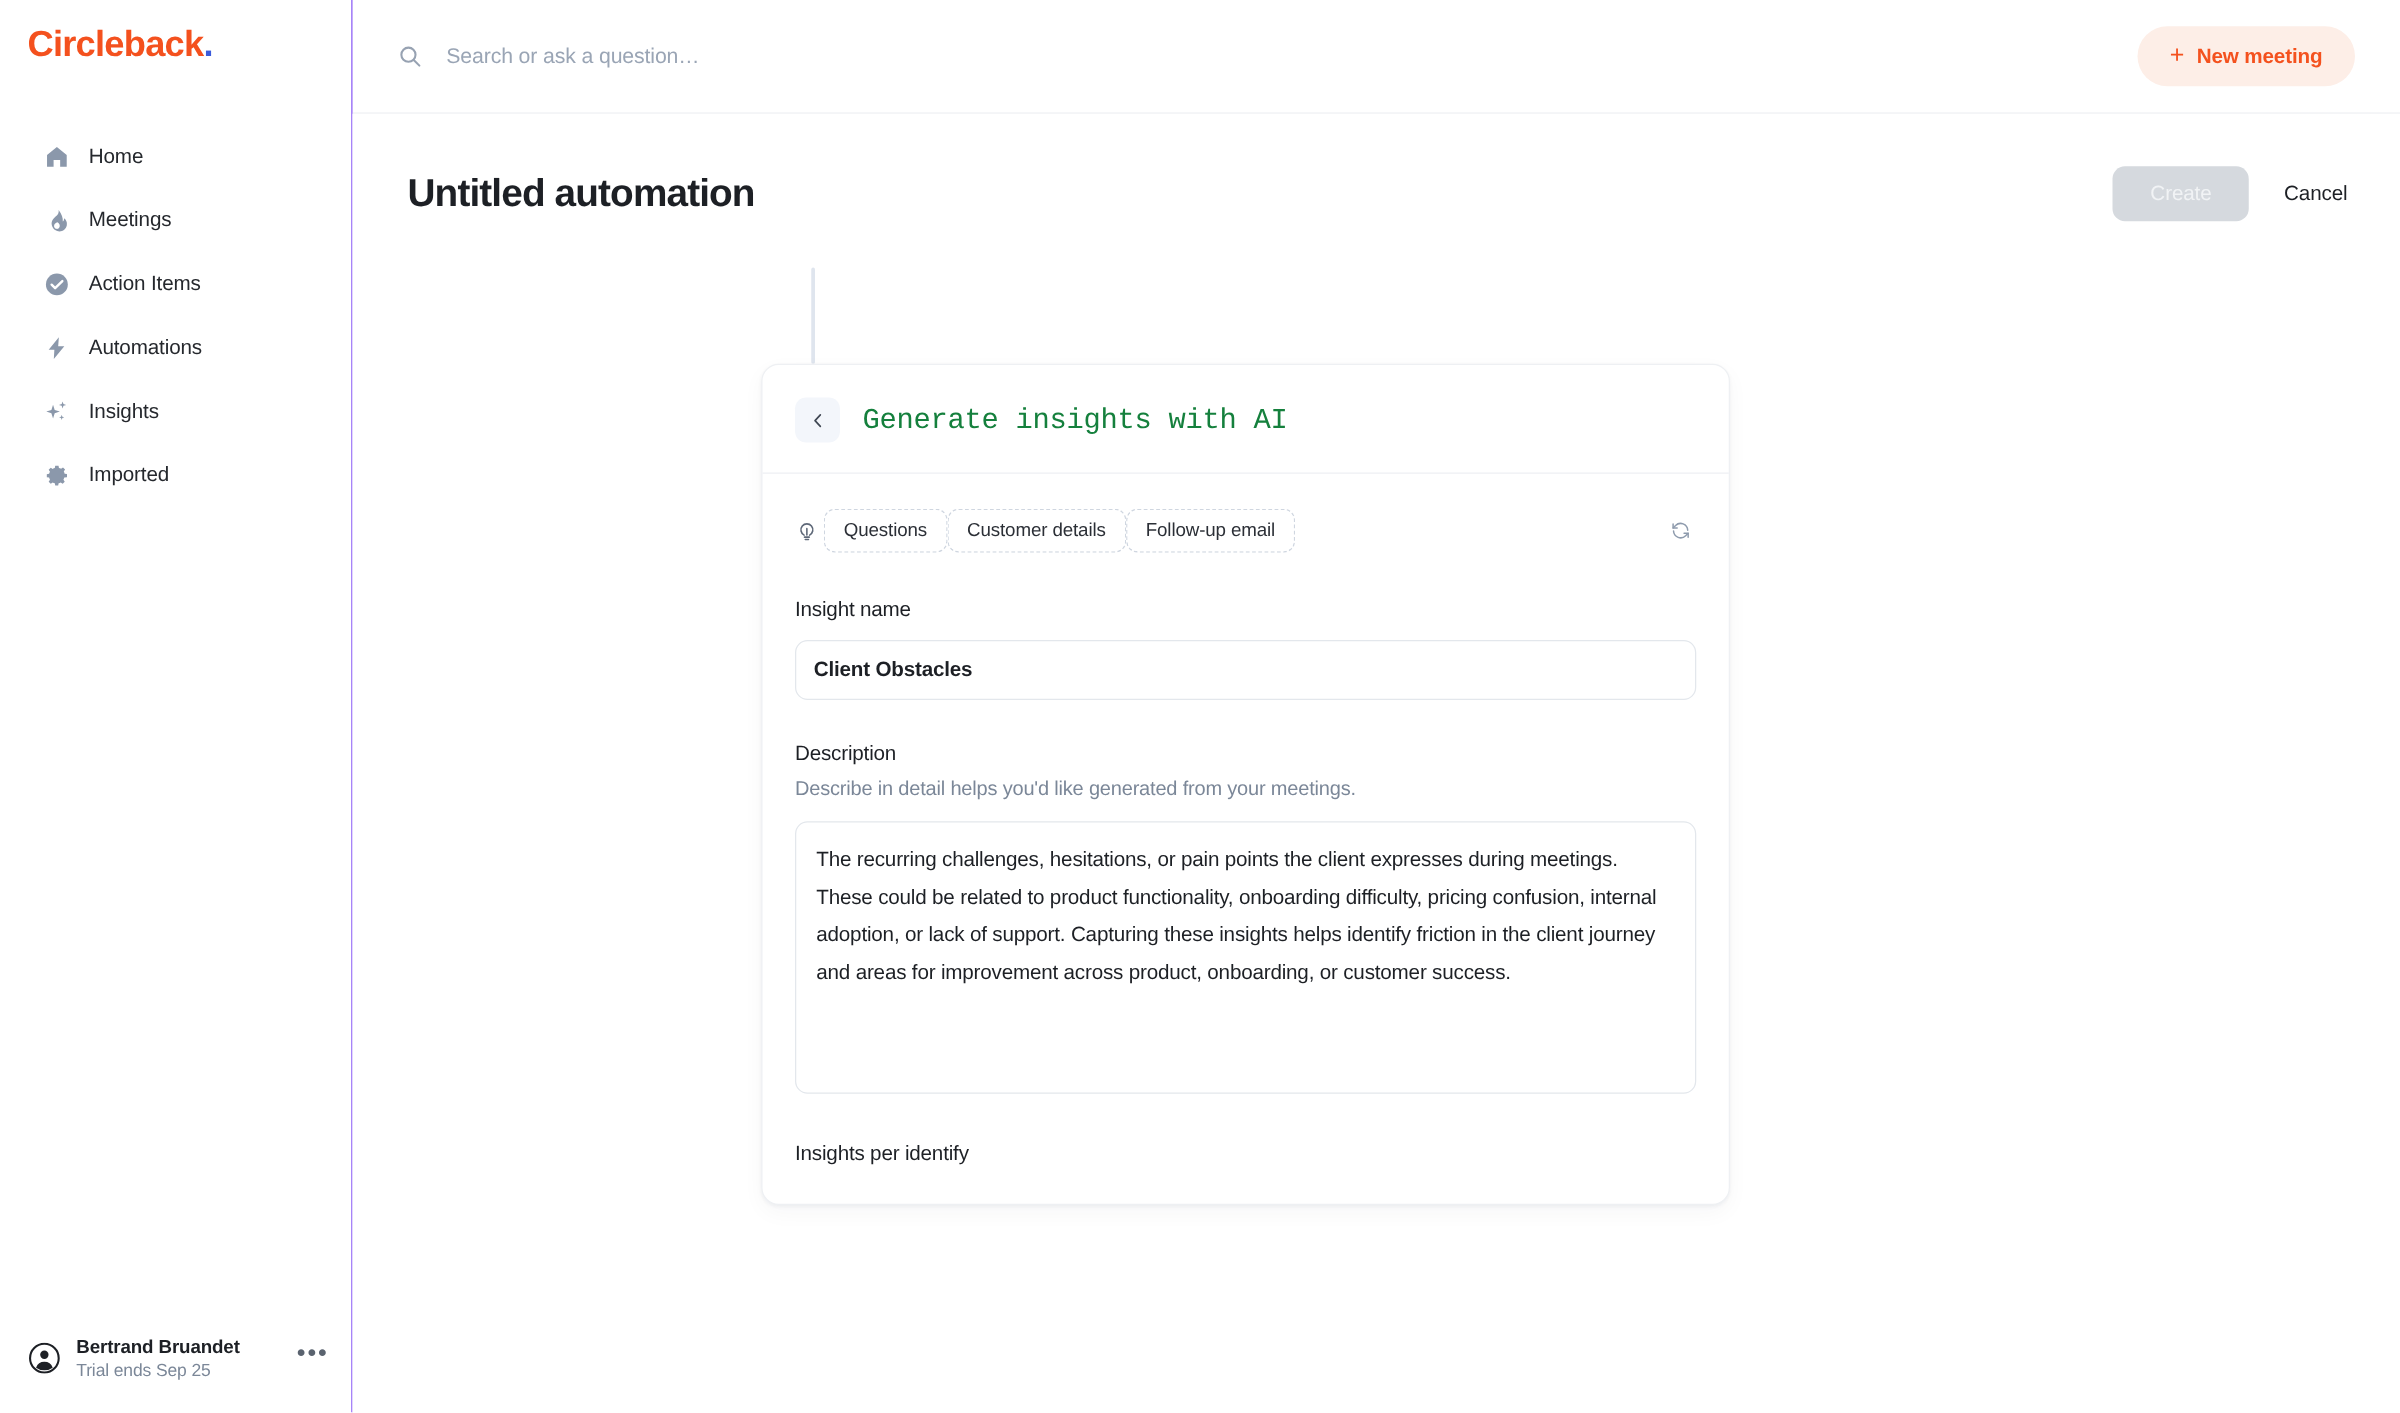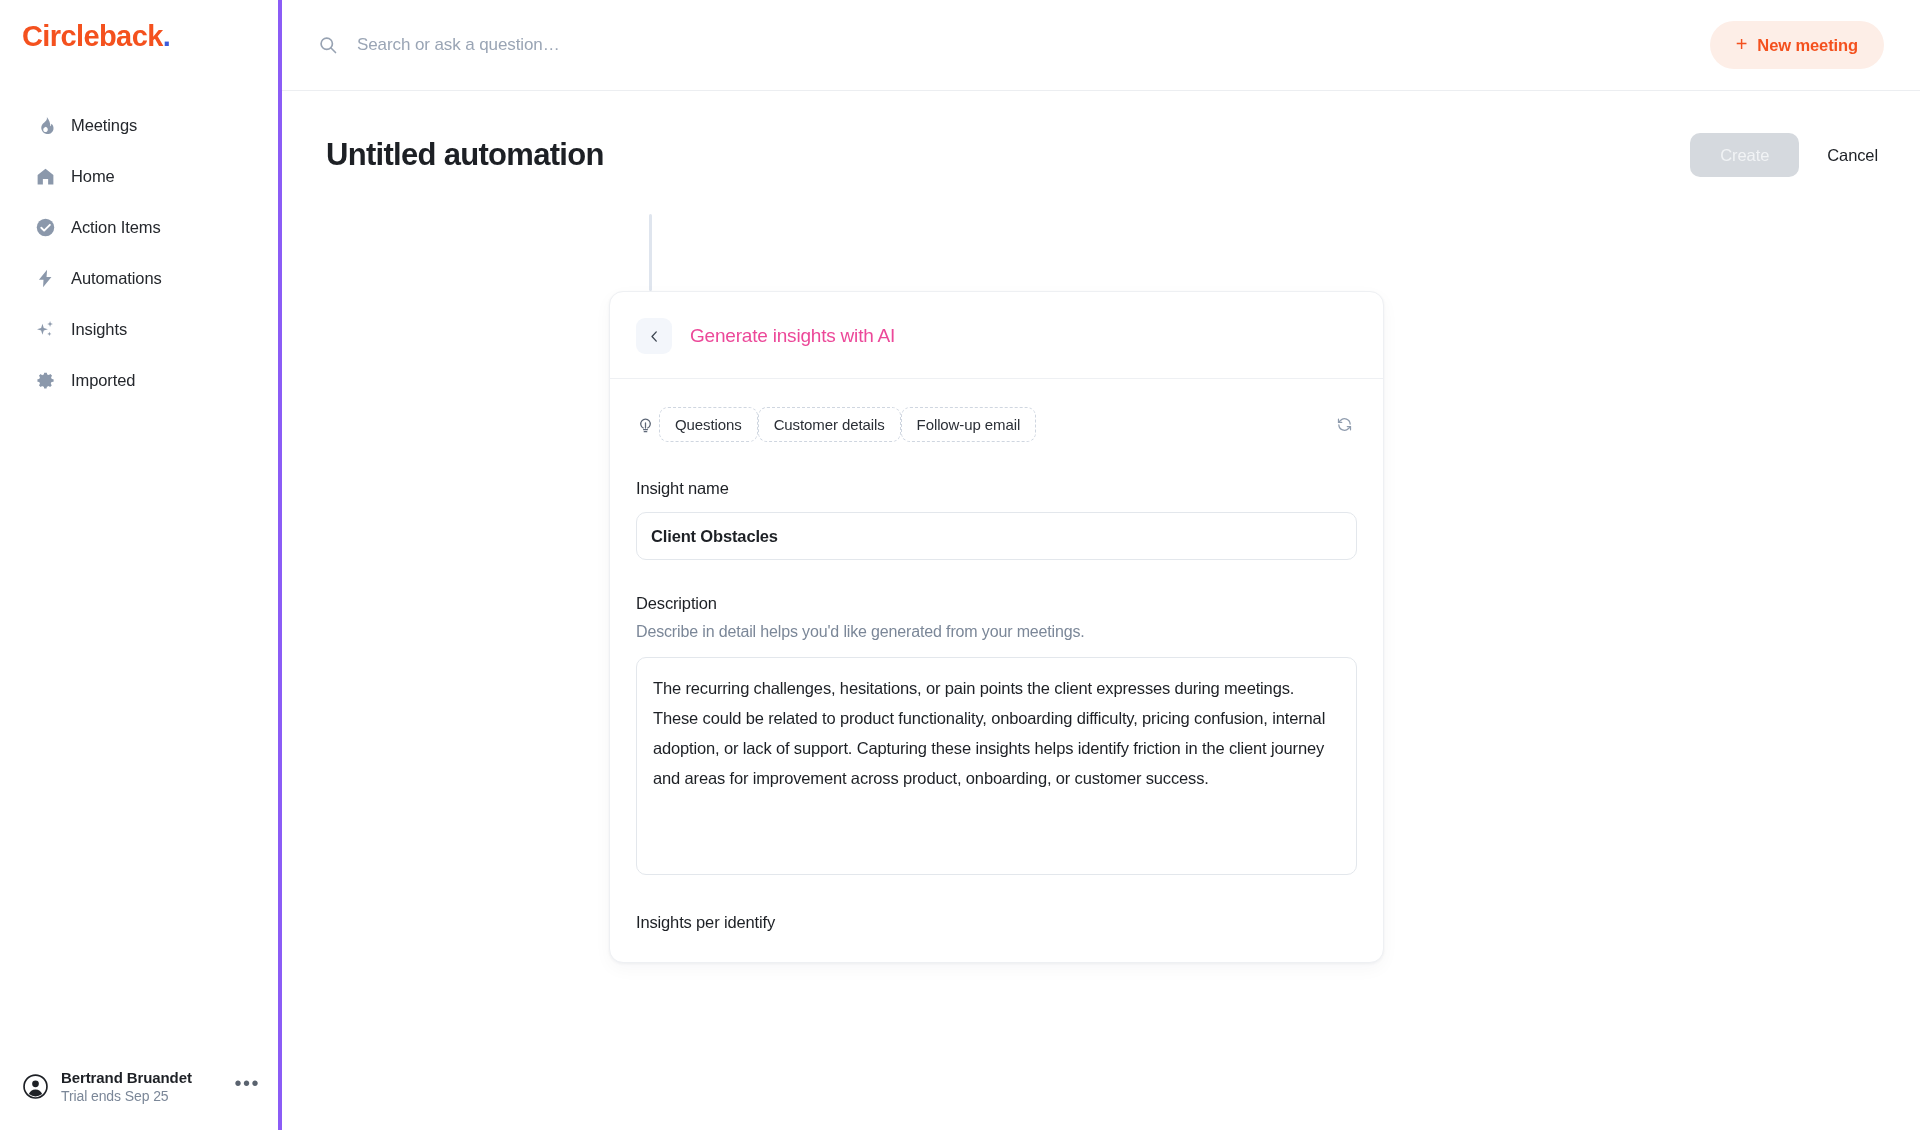--- a/index.html
+++ b/index.html
@@ -17,21 +17,21 @@
     display: flex;
     width: 1920px;
     height: 1130px;
   }
 
   
   .sidebar {
     width: 282px;
     height: 1130px;
     background: #ffffff;
-    border-right: 4px solid #8b5cf6;
+    border-right: 1px solid #8b5cf6;
     display: flex;
     flex-direction: column;
     flex: 0 0 282px;
     position: relative;
   }
 
   .brand {
     padding: 22px 0 0 22px;
     height: 76px;
     display: flex;
@@ -292,23 +292,24 @@
     border-radius: 9px;
     background: #f3f6fb;
     display: flex;
     align-items: center;
     justify-content: center;
     color: #3f4753;
     flex: 0 0 36px;
     cursor: pointer;
   }
   .action-title {
-    font-size: 19px;
-    color: #ec4899;
+    font-size: 23px;
+    color: #15803d;
     letter-spacing: -0.2px;
+    font-family: Liberation Mono, monospace;
   }
 
   .action-body { padding: 28px 26px 0 26px; }
 
   .chips-row {
     display: flex;
     align-items: center;
     margin-bottom: 37px;
   }
   .bulb-icon { color: #5e6878; display: flex; flex: 0 0 auto; margin-right: 4px; }
@@ -398,33 +399,33 @@
     <div class="brand">
       <span class="brand-text">Circleback</span>
         <span class="brand-dot">.</span>
     </div>
 
     <nav class="nav">
 
       <div class="nav-item">
         <span class="nav-icon">
           <svg width="21" height="21" viewBox="0 0 24 24" fill="currentColor">
-              <path d="M13.6 2.2c.4 2.5-.6 4-1.9 5.3-1.4 1.4-3.1 2.6-4 4.6-1.6 3.6.6 8.1 4.6 9.4 3.9 1.3 8.1-1.2 8.8-5.3.5-3-.9-5.3-2.6-6.3.2 1.3-.2 2.5-1.1 3 .3-3.5-1-6.9-3.8-10.7zm-1.1 11.3c1.4.9 2.3 2 2.1 3.6-.2 1.6-1.6 2.7-3.1 2.4-1.5-.3-2.4-1.7-2-3.3.3-1.2 1.4-2.1 3-2.7z"></path>
+              <path d="M12 3 3 10.2V21h6v-6.2h6V21h6V10.2z"></path>
             </svg>
         </span>
-        <span class="nav-label">Meetings</span>
+        <span class="nav-label">Home</span>
       </div>
 
       <div class="nav-item">
         <span class="nav-icon">
           <svg width="21" height="21" viewBox="0 0 24 24" fill="currentColor">
-              <path d="M12 3 3 10.2V21h6v-6.2h6V21h6V10.2z"></path>
+              <path d="M13.6 2.2c.4 2.5-.6 4-1.9 5.3-1.4 1.4-3.1 2.6-4 4.6-1.6 3.6.6 8.1 4.6 9.4 3.9 1.3 8.1-1.2 8.8-5.3.5-3-.9-5.3-2.6-6.3.2 1.3-.2 2.5-1.1 3 .3-3.5-1-6.9-3.8-10.7zm-1.1 11.3c1.4.9 2.3 2 2.1 3.6-.2 1.6-1.6 2.7-3.1 2.4-1.5-.3-2.4-1.7-2-3.3.3-1.2 1.4-2.1 3-2.7z"></path>
             </svg>
         </span>
-        <span class="nav-label">Home</span>
+        <span class="nav-label">Meetings</span>
       </div>
 
       <div class="nav-item">
         <span class="nav-icon">
           <svg width="21" height="21" viewBox="0 0 24 24" fill="currentColor">
               <circle cx="12" cy="12" r="10"></circle>
               <path d="M7.2 12.3 10.4 15.5 17 9" stroke="#fff" stroke-width="2.2" fill="none" stroke-linecap="round" stroke-linejoin="round"></path>
             </svg>
         </span>
         <span class="nav-label">Action Items</span>

